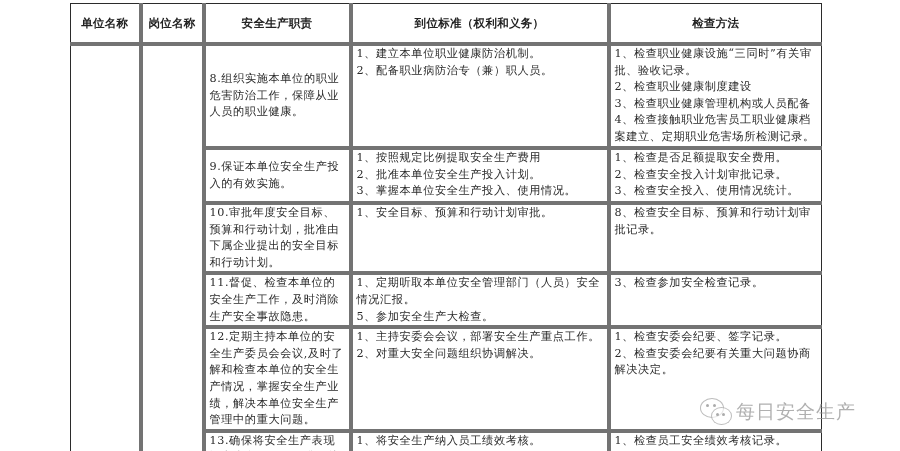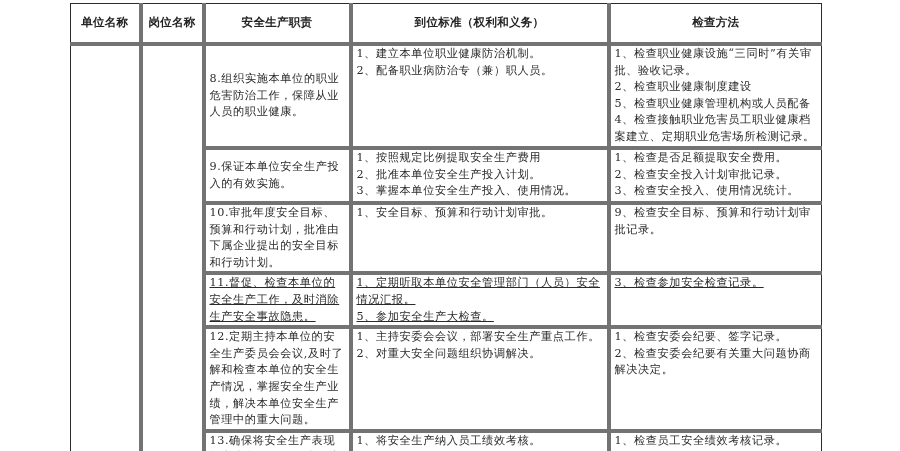--- a/index.html
+++ b/index.html
@@ -33,36 +33,36 @@
       vertical-align: top;
       font-size: 11.2px;
       line-height: 16.6px;
       padding: 0 4px;
       letter-spacing: 0.6px;
     }
     table.duty-table th {
       height: 38px;
       vertical-align: middle;
       text-align: center;
-      font-family: Liberation Mono, monospace;
+      font-family: Liberation Sans, sans-serif;
       font-weight: bold;
       font-size: 11.5px;
       letter-spacing: 0.3px;
       color: #222;
     }
     table.duty-table th:first-child, table.duty-table td:first-child { border-left: 1.5px solid #2b2b2b; }
     table.duty-table th:last-child, table.duty-table td:last-child { border-right: 1.5px solid #2b2b2b; }
     table.duty-table tr:first-child th { border-top: 1.5px solid #2b2b2b; }
     .duty-cell { padding-top: 2px; }
     .duty-cell.vcenter { vertical-align: middle; }
     .line { display: block; }
     .row-8 td { height: 100px; }
     .row-9 td { height: 51px; }
     .row-10 td { height: 66px; }
-    .row-11 td { height: 48px; text-decoration: underline; }
+    .row-11 td { height: 48px; }
     .row-12 td { height: 99px; }
     .row-13 td { height: 38px; }
     .watermark {
       position: absolute;
       left: 700px;
       top: 398px;
       display: flex;
       align-items: center;
       gap: 4px;
       color: rgba(150,150,150,0.75);
@@ -121,21 +121,21 @@
         <td rowspan="6"></td>
         <td rowspan="6"></td>
         <td class="duty-cell vcenter">8.组织实施本单位的职业危害防治工作，保障从业人员的职业健康。</td>
         <td>
           <span class="line">1、建立本单位职业健康防治机制。</span>
           <span class="line">2、配备职业病防治专（兼）职人员。</span>
         </td>
         <td>
           <span class="line">1、检查职业健康设施“三同时”有关审批、验收记录。</span>
           <span class="line">2、检查职业健康制度建设</span>
-          <span class="line">5、检查职业健康管理机构或人员配备</span>
+          <span class="line">3、检查职业健康管理机构或人员配备</span>
           <span class="line">4、检查接触职业危害员工职业健康档案建立、定期职业危害场所检测记录。</span>
         </td>
       </tr>
       <tr class="row-9">
         <td class="duty-cell vcenter">9.保证本单位安全生产投入的有效实施。</td>
         <td>
           <span class="line">1、按照规定比例提取安全生产费用</span>
           <span class="line">2、批准本单位安全生产投入计划。</span>
           <span class="line">3、掌握本单位安全生产投入、使用情况。</span>
         </td>
@@ -144,21 +144,21 @@
           <span class="line">2、检查安全投入计划审批记录。</span>
           <span class="line">3、检查安全投入、使用情况统计。</span>
         </td>
       </tr>
       <tr class="row-10">
         <td class="duty-cell">10.审批年度安全目标、预算和行动计划，批准由下属企业提出的安全目标和行动计划。</td>
         <td>
           <span class="line">1、安全目标、预算和行动计划审批。</span>
         </td>
         <td>
-          <span class="line">9、检查安全目标、预算和行动计划审批记录。</span>
+          <span class="line">8、检查安全目标、预算和行动计划审批记录。</span>
         </td>
       </tr>
       <tr class="row-11">
         <td class="duty-cell">11.督促、检查本单位的安全生产工作，及时消除生产安全事故隐患。</td>
         <td>
           <span class="line">1、定期听取本单位安全管理部门（人员）安全情况汇报。</span>
           <span class="line">5、参加安全生产大检查。</span>
         </td>
         <td>
           <span class="line">3、检查参加安全检查记录。</span>
@@ -180,13 +180,24 @@
         <td>
           <span class="line">1、将安全生产纳入员工绩效考核。</span>
         </td>
         <td>
           <span class="line">1、检查员工安全绩效考核记录。</span>
         </td>
       </tr>
     </tbody>
   </table>
 
+  <div class="watermark">
+    <span class="wechat-icon">
+      <span class="bubble1"></span>
+      <span class="dot" style="left:6px;top:6px"></span>
+      <span class="dot" style="left:13px;top:6px"></span>
+      <span class="bubble2"></span>
+      <span class="dot" style="left:16px;top:15px"></span>
+      <span class="dot" style="left:22px;top:15px"></span>
+    </span>
+    <span>每日安全生产</span>
+  </div>
 </div>
 
 </body></html>

